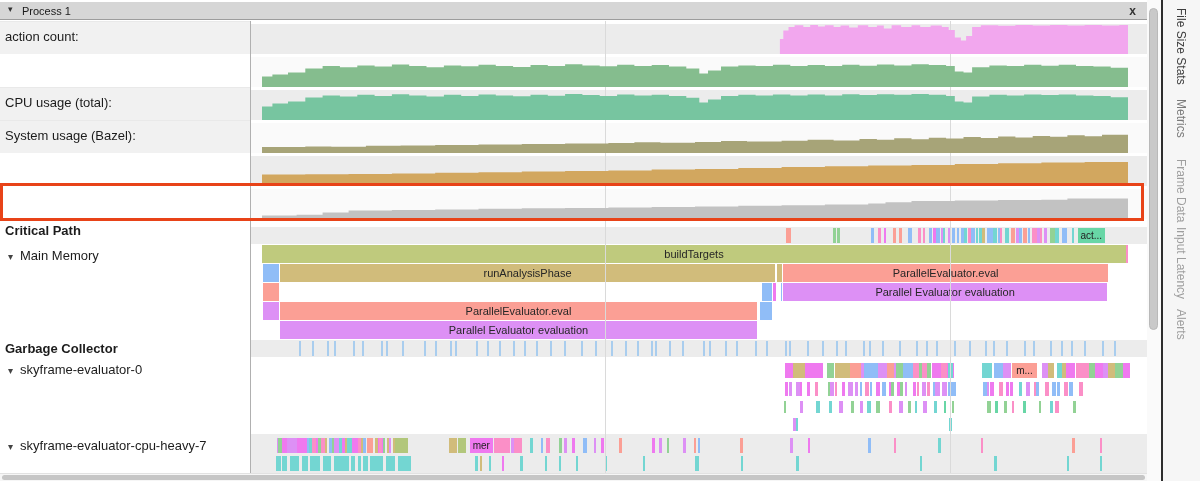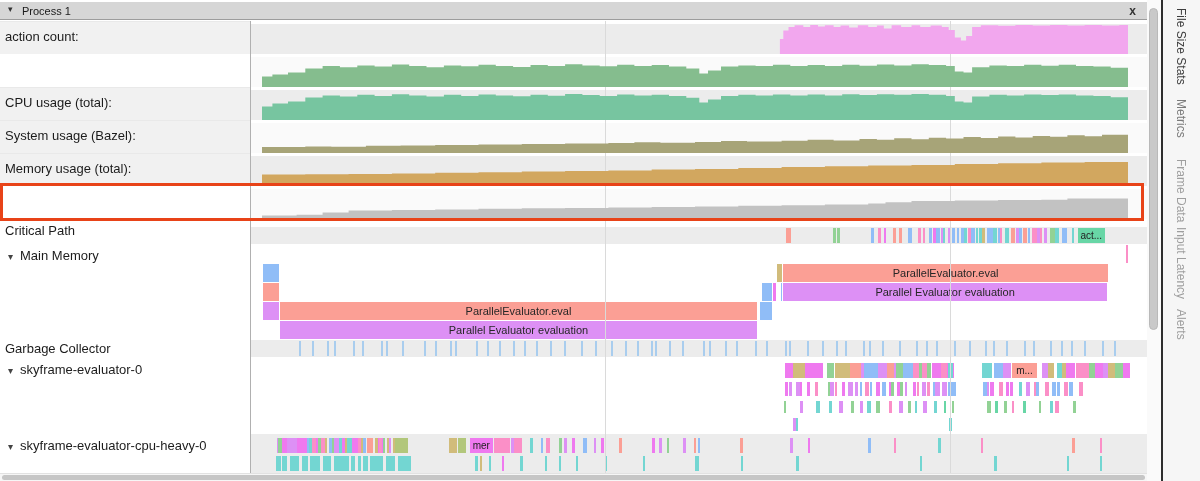--- a/index.html
+++ b/index.html
@@ -17,21 +17,21 @@
   .leftdiv{position:absolute;left:250px;top:21px;width:1px;height:452px;background:#b0b0b0;z-index:3;}
   .mrow{position:absolute;left:0;width:1147px;height:33px;}
   .mlabel{position:absolute;left:0;top:0;width:250px;height:33px;background:#f1f1f1;
           font-size:13px;color:#1c1c1c;line-height:30px;padding-left:5px;box-sizing:border-box;
           border-top:1px solid #e9e9e9;}
   .mchart{position:absolute;left:251px;top:3px;width:896px;height:30px;}
   .mchart.even{background:#ececec;}
   .mchart.odd{background:#fafafa;}
   .mchart svg{position:absolute;left:11px;top:0;z-index:2;}
 
-  .seclabel{position:absolute;left:5px;font-size:13px;color:#1c1c1c;z-index:3;white-space:nowrap;}
+  .seclabel{position:absolute;left:5px;font-size:13px;color:#1c1c1c;z-index:3;white-space:nowrap;font-weight:bold;}
   .threadlabel{position:absolute;left:8px;font-size:13px;color:#1c1c1c;z-index:3;white-space:nowrap;}
   .tri2{font-size:10px;color:#444;margin-right:7px;}
 
   
   .strip{position:absolute;left:251px;width:896px;}
   .strip-bg{background:#ececec;}
   .bar{position:absolute;top:1px;bottom:1px;}
   .block{position:absolute;top:1px;bottom:1px;font-size:10px;color:#222;text-align:center;
          overflow:hidden;white-space:nowrap;}
   #main-spans{position:absolute;left:262px;top:245px;width:866px;height:95px;}
@@ -94,21 +94,20 @@
   </div>
   <div class="mrow" style="top:120px">
     <div class="mlabel">System usage (Bazel):</div>
     <div class="mchart odd">
         <svg width="866" height="30">
           <path d="M0 30 L0.0 30 L0.0 24.0 L43.3 24.0 L43.3 23.4 L69.3 23.4 L69.3 23.7 L103.9 23.7 L103.9 22.8 L138.6 22.8 L138.6 22.5 L173.2 22.5 L173.2 21.9 L216.5 21.9 L216.5 21.6 L259.8 21.6 L259.8 21.0 L303.1 21.0 L303.1 20.4 L346.4 20.4 L346.4 20.1 L372.4 20.1 L372.4 19.2 L398.4 19.2 L398.4 19.8 L433.0 19.8 L433.0 18.9 L459.0 18.9 L459.0 18.0 L485.0 18.0 L485.0 18.6 L519.6 18.6 L519.6 17.7 L545.6 17.7 L545.6 16.8 L571.6 16.8 L571.6 17.4 L597.5 17.4 L597.5 15.9 L614.9 15.9 L614.9 16.8 L632.2 16.8 L632.2 15.3 L649.5 15.3 L649.5 16.2 L666.8 16.2 L666.8 14.7 L684.1 14.7 L684.1 15.6 L701.5 15.6 L701.5 14.1 L718.8 14.1 L718.8 15.0 L736.1 15.0 L736.1 13.5 L753.4 13.5 L753.4 14.4 L770.7 14.4 L770.7 12.9 L788.1 12.9 L788.1 13.8 L805.4 13.8 L805.4 12.3 L822.7 12.3 L822.7 13.2 L840.0 13.2 L840.0 11.7 L866.0 11.7 L866.0 11.4 L866 11.4 L866 30 Z" fill="#a7a478"></path>
         </svg>
       </div>
   </div>
   <div class="mrow" style="top:153px">
-    <div class="mlabel">Memory usage (total):</div>
     <div class="mchart even">
         <svg width="866" height="30">
           <path d="M0 30 L0.0 30 L0.0 18.6 L43.3 18.6 L43.3 18.3 L86.6 18.3 L86.6 18.0 L129.9 18.0 L129.9 17.4 L173.2 17.4 L173.2 16.8 L216.5 16.8 L216.5 16.2 L259.8 16.2 L259.8 15.6 L303.1 15.6 L303.1 15.0 L346.4 15.0 L346.4 14.4 L389.7 14.4 L389.7 13.5 L433.0 13.5 L433.0 12.9 L476.3 12.9 L476.3 12.0 L519.6 12.0 L519.6 11.1 L562.9 11.1 L562.9 10.2 L606.2 10.2 L606.2 9.6 L649.5 9.6 L649.5 9.0 L692.8 9.0 L692.8 8.1 L736.1 8.1 L736.1 7.2 L779.4 7.2 L779.4 6.6 L822.7 6.6 L822.7 6.0 L866.0 6.0 L866.0 5.4 L866 5.4 L866 30 Z" fill="#d2a75f"></path>
         </svg>
       </div>
   </div>
   <div class="mrow" style="top:186px">
     <div class="mchart odd">
         <svg width="866" height="30">
           <path d="M0 30 L0.0 30 L0.0 26.4 L34.6 26.4 L34.6 25.8 L60.6 25.8 L60.6 23.4 L86.6 23.4 L86.6 21.6 L129.9 21.6 L129.9 21.0 L173.2 21.0 L173.2 20.4 L216.5 20.4 L216.5 19.8 L259.8 19.8 L259.8 19.2 L303.1 19.2 L303.1 18.9 L346.4 18.9 L346.4 18.6 L389.7 18.6 L389.7 18.0 L433.0 18.0 L433.0 17.4 L476.3 17.4 L476.3 16.8 L519.6 16.8 L519.6 16.2 L562.9 16.2 L562.9 15.6 L606.2 15.6 L606.2 14.4 L623.5 14.4 L623.5 13.2 L649.5 13.2 L649.5 12.0 L692.8 12.0 L692.8 11.4 L736.1 11.4 L736.1 11.1 L779.4 11.1 L779.4 10.8 L805.4 10.8 L805.4 9.6 L866.0 9.6 L866.0 9.0 L866 9.0 L866 30 Z" fill="#c2c2c2"></path>
@@ -164,22 +163,24 @@
       <div class="bar" style="left: 792.9px; width: 3px; background: rgb(221, 144, 245);"></div>
       <div class="bar" style="left: 798.6px; width: 5px; background: rgb(146, 210, 149);"></div>
       <div class="bar" style="left: 804.3px; width: 4px; background: rgb(115, 214, 210);"></div>
       <div class="bar" style="left: 811.3px; width: 5px; background: rgb(144, 189, 247);"></div>
       <div class="bar" style="left: 821px; width: 2px; background: rgb(115, 214, 210);"></div>
       <div class="block" style="left: 826.8px; width: 27px; background: rgb(104, 214, 166); line-height: 15px;">act...</div>
     </div>
 
   <div class="threadlabel" style="top:248px"><span class="tri2">▾</span><span>Main Memory</span></div>
   <div id="main-spans">
+      <div class="span" style="left: 0px; width: 864px; top: 0px; background: rgb(191, 202, 125);">buildTargets</div>
       <div class="span" style="left: 864px; width: 2px; top: 0px; background: rgb(251, 143, 199);"></div>
       <div class="span" style="left: 1px; width: 15.9px; top: 19px; background: rgb(144, 189, 247);"></div>
+      <div class="span" style="left: 18px; width: 495px; top: 19px; background: rgb(209, 188, 123);">runAnalysisPhase</div>
       <div class="span" style="left: 515px; width: 5px; top: 19px; background: rgb(209, 188, 123);"></div>
       <div class="span" style="left: 521.1px; width: 325px; top: 19px; background: rgb(251, 159, 149);">ParallelEvaluator.eval</div>
       <div class="span" style="left: 1px; width: 15.9px; top: 38px; background: rgb(251, 159, 149);"></div>
       <div class="span" style="left: 500px; width: 10px; top: 38px; background: rgb(144, 189, 247);"></div>
       <div class="span" style="left: 511px; width: 2.9px; top: 38px; background: rgb(239, 121, 239);"></div>
       <div class="span" style="left: 519px; width: 1px; top: 38px; background: rgb(144, 189, 247);"></div>
       <div class="span" style="left: 521.1px; width: 324px; top: 38px; background: rgb(221, 144, 245);">Parallel Evaluator evaluation</div>
       <div class="span" style="left: 1px; width: 15.9px; top: 57px; background: rgb(221, 144, 245);"></div>
       <div class="span" style="left: 18px; width: 477px; top: 57px; background: rgb(251, 159, 149);">ParallelEvaluator.eval</div>
       <div class="span" style="left: 498px; width: 12px; top: 57px; background: rgb(144, 189, 247);"></div>
@@ -376,21 +377,21 @@
       <div class="bar" style="left: 804.1px; width: 4px; background: rgb(251, 143, 199);"></div>
       <div class="bar" style="left: 822px; width: 3px; background: rgb(146, 210, 149);"></div>
     </div>
   <div class="strip" style="top:417px;height:15px">
       <div class="bar" style="left: 541.9px; width: 3px; background: rgb(221, 144, 245);"></div>
       <div class="bar" style="left: 545.3px; width: 2px; background: rgb(115, 214, 210);"></div>
       <div class="bar" style="left: 697.7px; width: 3px; background: rgb(115, 214, 210);"></div>
     </div>
 
   <div id="cpuh-bg"></div>
-  <div class="threadlabel" style="top:438px"><span class="tri2">▾</span><span>skyframe-evaluator-cpu-heavy-0</span></div>
+  <div class="threadlabel" style="top:438px"><span class="tri2">▾</span><span>skyframe-evaluator-cpu-heavy-7</span></div>
   <div class="strip" style="top:437px;height:17px">
       <div class="bar" style="left: 25.8px; width: 6px; background: rgb(221, 144, 245);"></div>
       <div class="bar" style="left: 27.4px; width: 4px; background: rgb(146, 210, 149);"></div>
       <div class="bar" style="left: 30.7px; width: 7px; background: rgb(239, 121, 239);"></div>
       <div class="bar" style="left: 35.5px; width: 4px; background: rgb(221, 144, 245);"></div>
       <div class="bar" style="left: 38.5px; width: 4px; background: rgb(221, 144, 245);"></div>
       <div class="bar" style="left: 40.3px; width: 6px; background: rgb(221, 144, 245);"></div>
       <div class="bar" style="left: 45.7px; width: 3px; background: rgb(239, 121, 239);"></div>
       <div class="bar" style="left: 48.9px; width: 6px; background: rgb(239, 121, 239);"></div>
       <div class="bar" style="left: 52.5px; width: 5px; background: rgb(144, 189, 247);"></div>

